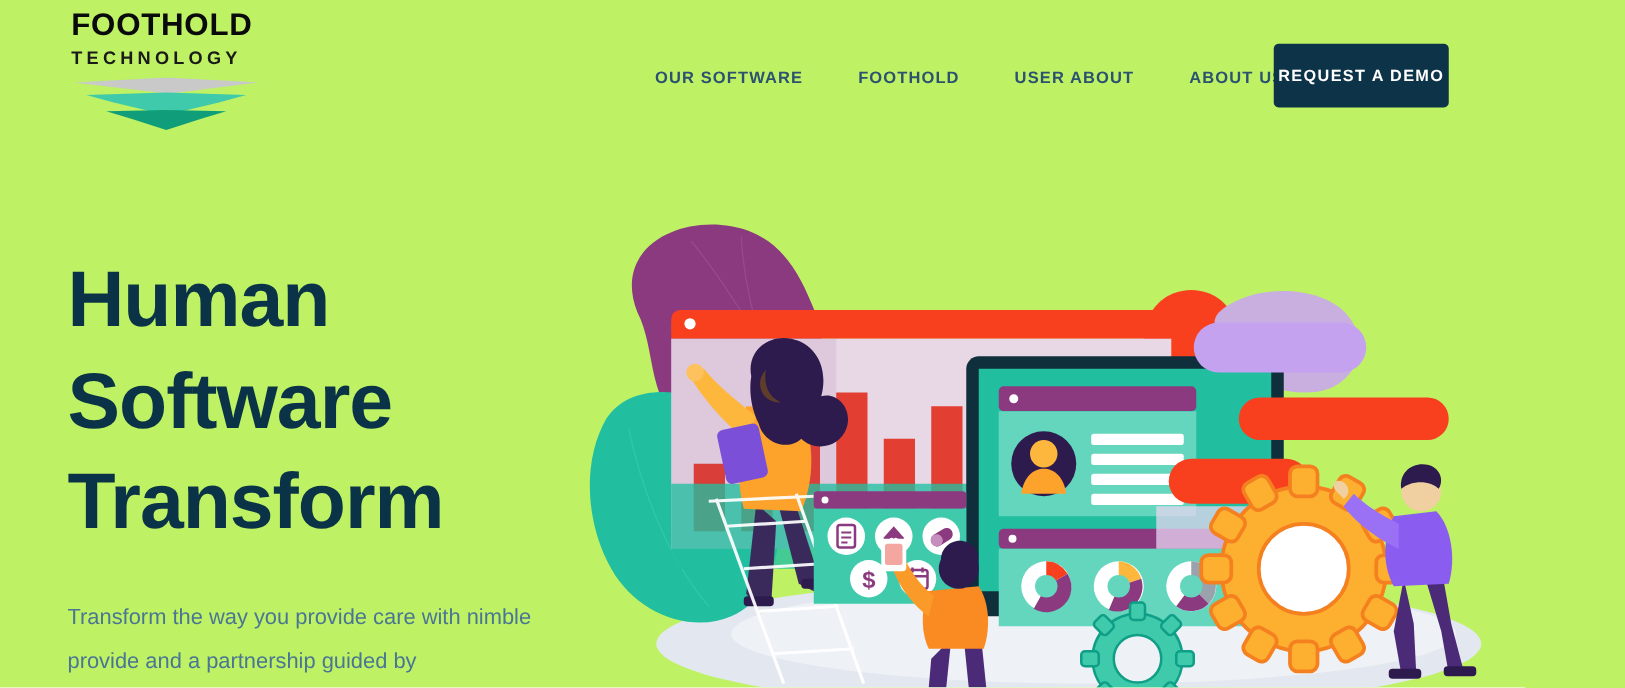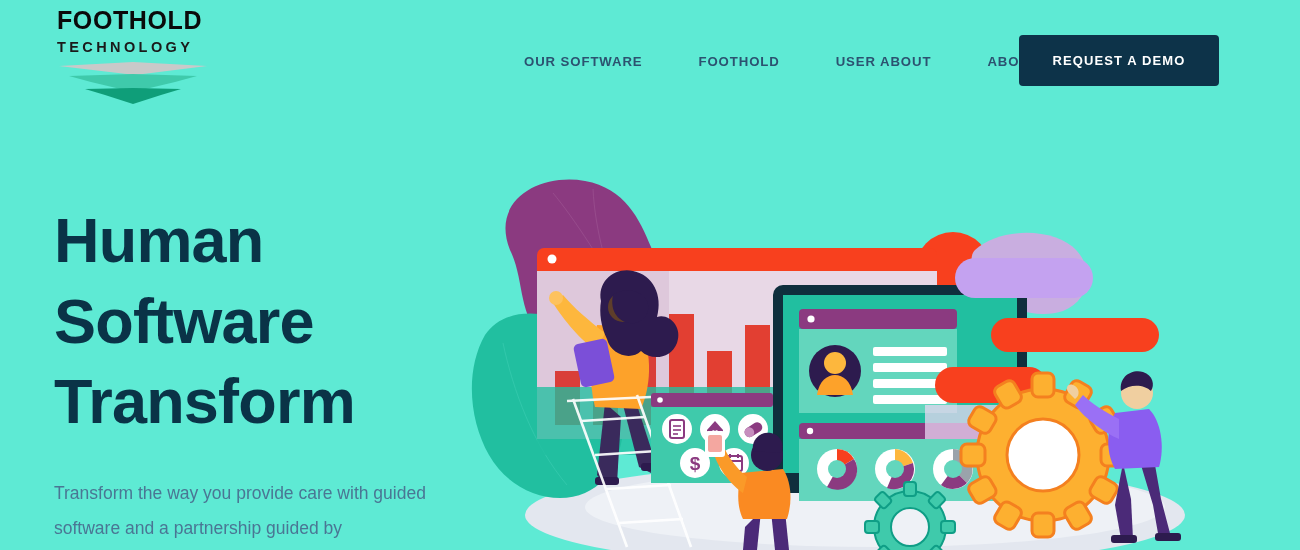--- a/index.html
+++ b/index.html
@@ -2,21 +2,21 @@
 <html><head>
 <meta charset="utf-8">
 <style>
   * { box-sizing: border-box; margin: 0; padding: 0; }
   html, body {
     width: 1300px; height: 550px;
     background: #ffffff;
     font-family: "Liberation Sans", sans-serif;
     overflow: hidden;
   }
-  .page { position: relative; width: 1300px; height: 550px; background: #5eead4; }
+  .page { position: relative; width: 1300px; height: 550px; background: #bef264; }
 
   
   .header {
     position: absolute; top: 0; left: 0;
     width: 1300px; height: 120px;
     display: flex; align-items: flex-start;
   }
   .logo {
     position: absolute; left: 57px; top: 8px;
     width: 155px; height: 95px;
@@ -29,32 +29,32 @@
   }
   .logo-sub {
     font-size: 14.5px; font-weight: bold; color: #1a1a1a;
     letter-spacing: 3.4px; line-height: 1; margin-top: 7px;
     white-space: nowrap; font-family: Liberation Sans, sans-serif;
   }
   .logo-mark { margin-top: 7px; width: 152px; height: 42px; display: block; }
 
   .nav {
     position: absolute; left: 524px; top: 50px;
-    display: flex; align-items: center; gap: 12px;
+    display: flex; align-items: center; gap: 0;
   }
   .nav-item {
     font-size: 13.2px; font-weight: bold; color: #2c5270;
     letter-spacing: 0.9px; text-decoration: none; white-space: nowrap;
     padding: 4px 0; margin-right: 44px; cursor: pointer;
   }
   .nav-item:last-of-type { margin-right: 0; }
 
   .cta {
     position: absolute; left: 1019px; top: 35px;
-    width: 200px; height: 51px;
+    width: 140px; height: 51px;
     background: #0d3349; border-radius: 4px;
     display: flex; align-items: center; justify-content: center;
     cursor: pointer; border: none;
   }
   .cta-label {
     font-size: 13px; font-weight: bold; color: #ffffff;
     letter-spacing: 1.1px; white-space: nowrap;
   }
 
   
@@ -100,21 +100,21 @@
       <span class="cta-label">REQUEST A DEMO</span>
     </button>
   </div>
 
   <h1 class="hero-text">
     <div class="hero-title">Human</div>
     <div class="hero-title">Software</div>
     <div class="hero-title">Transform</div>
   </h1>
 
-  <p class="hero-para">Transform the way you provide care with guided software and a partnership guided by</p>
+  <p class="hero-para">Transform the way you provide care with nimble provide and a partnership guided by</p>
 
   <div class="illus">
     <svg viewBox="0 0 845 395" xmlns="http://www.w3.org/2000/svg">
 
       <ellipse cx="400" cy="360" rx="330" ry="52" fill="#e3e7ef"></ellipse>
       <ellipse cx="420" cy="352" rx="290" ry="40" fill="#eef1f6"></ellipse>
 
       <path d="M55 95 C35 45 85 18 130 26 C170 33 185 65 196 92 C208 122 205 160 180 185
                C158 207 115 210 90 186 C62 160 70 125 55 95 Z" fill="#8b3a80"></path>
       <path d="M98 38 C118 62 150 110 176 160" stroke="#a05a95" stroke-width="1" fill="none" opacity="0.55"></path>

